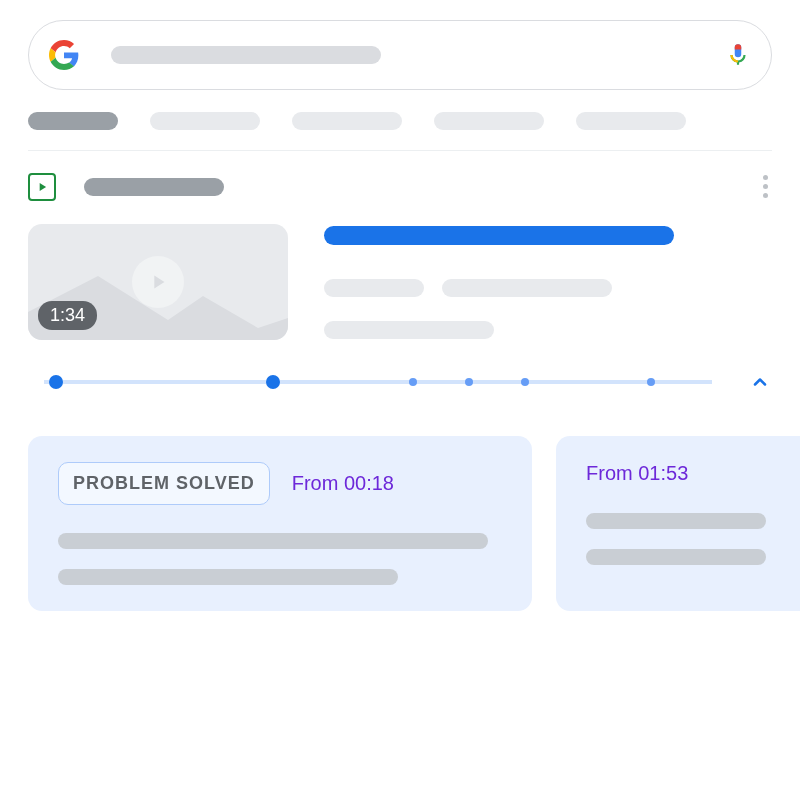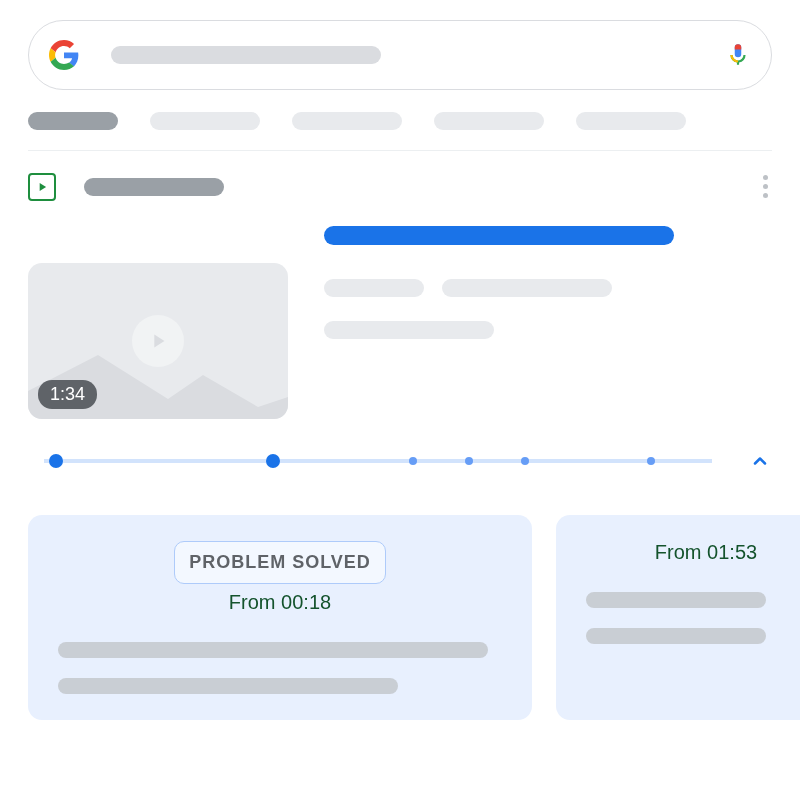--- a/index.html
+++ b/index.html
@@ -54,22 +54,22 @@
   }
   .video-badge svg { display:block; }
   .source-skel { width: 140px; height: 18px; border-radius: 10px; background: #9aa0a6; margin-left: 28px; }
   .kebab { margin-left: auto; display:flex; flex-direction:column; gap:4px; padding:4px;}
   .kebab span{ width:5px;height:5px;border-radius:50%;background:#bdc1c6;}
 
   .result-body {
     display: flex; gap: 36px; margin-top: 22px;
   }
   .thumb {
-    width: 260px; height: 156px; border-radius: 14px; background: #e8eaed;
-    position: relative; overflow:hidden; flex:0 0 auto;margin-top:39px;
+    width: 260px; height: 116px; border-radius: 14px; background: #e8eaed;
+    position: relative; overflow:hidden; flex:0 0 auto;
   }
   .hills {
     position:absolute; bottom:0; left:0; right:0; height:72px;
   }
   .playbtn {
     position:absolute; top:50%; left:50%; transform:translate(-50%,-50%);
     width:52px;height:52px;border-radius:50%;background:#f1f3f4;
     display:flex;align-items:center;justify-content:center;
   }
   .dur-badge {
@@ -113,27 +113,27 @@
   .cards {
     display:flex; gap:24px; margin-top:42px;
     width: 900px; 
   }
   .card {
     background:#e8f0fe; border-radius:14px; padding:26px 30px 26px 30px;
     flex: 0 0 auto;
   }
   .card.w1 { width: 504px; }
   .card.w2 { width: 300px; }
-  .card-head{ display:flex; align-items:center; gap:7px;flex-direction:column;}
+  .card-head{ display:flex; align-items:center; gap:22px;}
   .chip {
     border:1px solid #aecbfa; background:#f3f8ff;
     border-radius:10px; padding:10px 14px; color:#5f6368;
     font-weight:700; letter-spacing:1px; font-size:18px;
   }
-  .from { color:#14532d; font-size:20px; font-weight:500;}
+  .from { color:#6d28d9; font-size:20px; font-weight:500;}
   .card-lines { margin-top:28px; display:flex; flex-direction:column; gap:20px;}
   .card-lines .line{ height:16px; border-radius:10px; background:#c9ced4;}
 </style>
 </head>
 <body>
 
 <div class="search-bar">
   <span class="g-logo">
     <svg width="30" height="30" viewBox="0 0 48 48">
       <path fill="#EA4335" d="M24 9.5c3.54 0 6.71 1.22 9.21 3.6l6.85-6.85C35.9 2.38 30.47 0 24 0 14.62 0 6.51 5.38 2.56 13.22l7.98 6.19C12.43 13.72 17.74 9.5 24 9.5z"></path>

